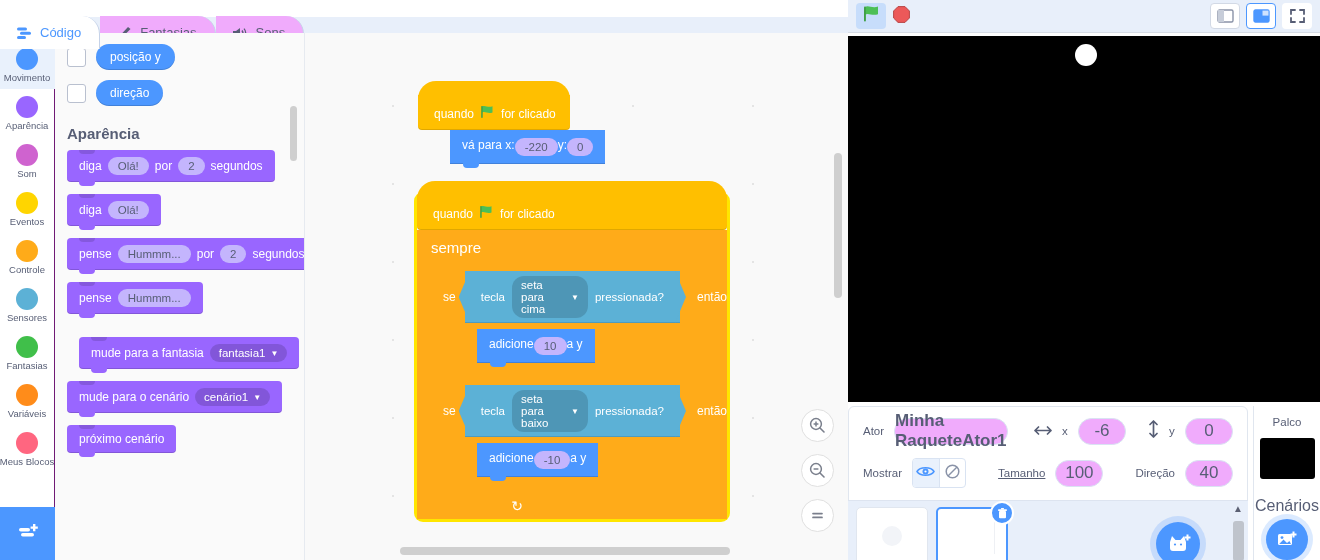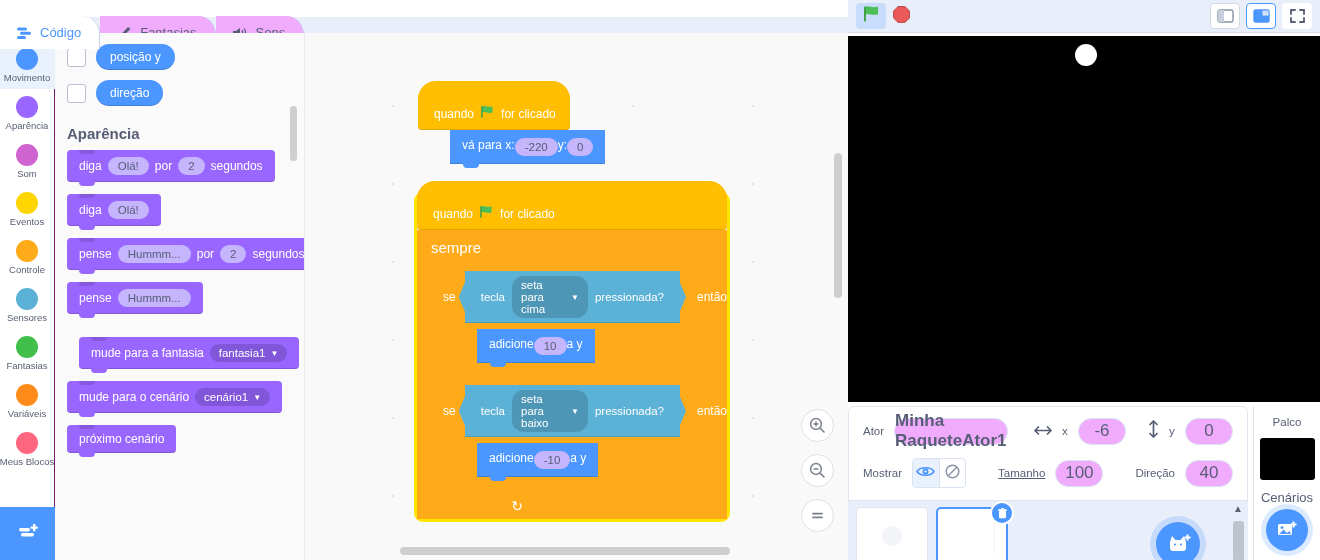--- a/index.html
+++ b/index.html
@@ -247,21 +247,21 @@
   .sl-thumb { position: absolute; right: 0; top: 18px; width: 11px; height: 40px; background: #bfc4cc; border-radius: 3px; }
 
   
   .stagesel {
     position: absolute; left: 1253px; top: 406px; width: 67px; height: 154px;
     background: #fff; border-left: 1px solid #e0e6ef;
     display: flex; flex-direction: column; align-items: center; padding-top: 10px;
   }
   .palco-lbl { font-size: 11.5px; color: #575e75; margin-bottom: 10px; }
   .palco-thumb { width: 55px; height: 42px; background: #000; border-radius: 3px; }
-  .cenarios-lbl { font-size: 13px; color: #575e75; margin-top: 10px; }
+  .cenarios-lbl { font-size: 16px; color: #575e75; margin-top: 18px; }
   .addbackdrop {
     width: 42px; height: 42px; border-radius: 50%; background: #4c97ff;
     display: flex; align-items: center; justify-content: center; margin-top: 4px;
     box-shadow: 0 0 0 5px rgba(76,151,255,.2); cursor: pointer;
   }
 </style>
 </head>
 <body>
 
 <div class="app">

